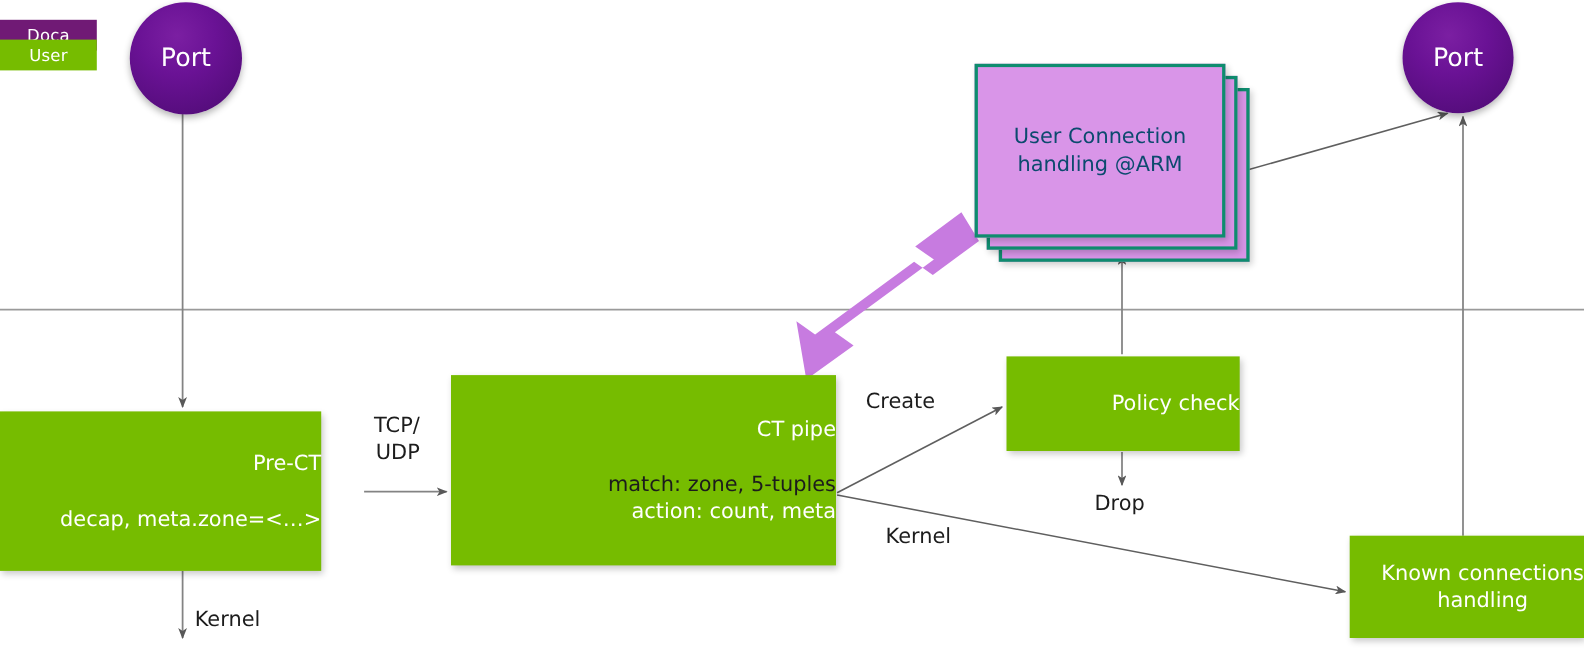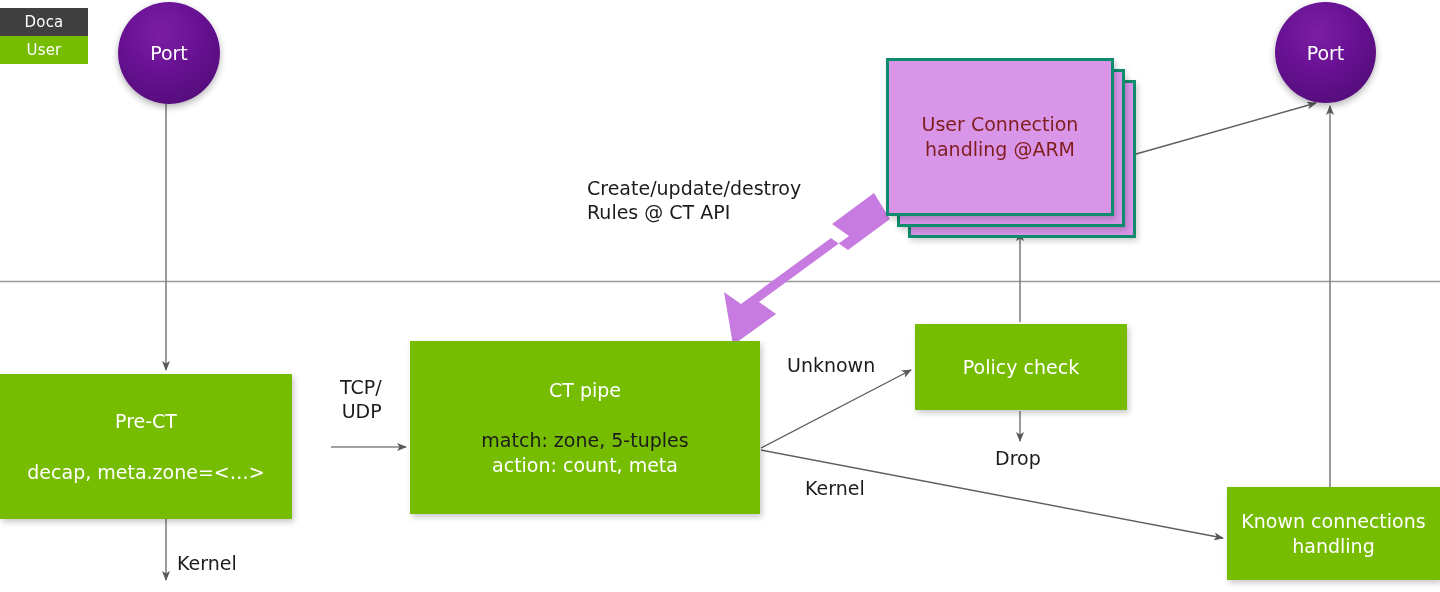--- a/index.html
+++ b/index.html
@@ -32,47 +32,47 @@
     left: 0;
     width: 88px;
     height: 28px;
     display: flex;
     align-items: center;
     justify-content: center;
     color: #ffffff;
     font-size: 15px;
     letter-spacing: .2px;
   }
-  .legend-doca { top: 8px;  background: #404040; }
+  .legend-doca { top: 18px;  background: #701a75; }
   .legend-user { top: 36px; background: #76BC00; }
 
   
   .port-node {
     position: absolute;
     border-radius: 50%;
     background: radial-gradient(circle at 42% 30%, #7B1FA2 0%, #6A1295 38%, #4B0A70 100%);
     box-shadow: 0 3px 7px rgba(0,0,0,.30);
     display: flex;
     align-items: center;
     justify-content: center;
     color: #ffffff;
-    font-size: 19px;
+    font-size: 23px;
   }
   #port-left  { left: 118px;  top: 2px;  width: 102px; height: 102px; }
   #port-right { left: 1275px; top: 2px;  width: 101px; height: 101px; }
 
   
   .green-box {
     position: absolute;
     background: #76BC00;
     color: #ffffff;
     box-shadow: 2px 3px 6px rgba(0,0,0,.22);
     display: flex;
     flex-direction: column;
-    align-items: center;
+    align-items: flex-end;
     justify-content: center;
     text-align: center;
     line-height: 1.28;
   }
   #box-prect { left: 0px;    top: 374px; width: 292px; height: 145px; }
   #box-ctpipe{ left: 410px;  top: 341px; width: 350px; height: 173px; }
   #box-policy{ left: 915px;  top: 324px; width: 212px; height: 86px;  }
   #box-known { left: 1227px; top: 487px; width: 213px; height: 93px; }
 
   .gb-title { font-size: 19px; }
@@ -87,21 +87,21 @@
     position: absolute;
     background: #D995E8;
     border: 3px solid #0E8C6E;
     box-shadow: 2px 3px 6px rgba(0,0,0,.20);
   }
   #stack-back2 { left: 908px; top: 80px; width: 222px; height: 152px; }
   #stack-back1 { left: 897px; top: 69px; width: 222px; height: 152px; }
   #stack-front { left: 886px; top: 58px; width: 222px; height: 152px;
                  display: flex; align-items: center; justify-content: center; }
   #stack-front .stack-label {
-    color: #7f1d1d;
+    color: #0c4a6e;
     font-size: 19px;
     line-height: 1.3;
     text-align: center;
   }
 
   
   .plain-label {
     position: absolute;
     color: #1c1c1c;
     font-size: 19px;
@@ -187,22 +187,20 @@
 handling</div>
   </div>
 
   <div id="stack-back2" class="stack-card"></div>
   <div id="stack-back1" class="stack-card"></div>
   <div id="stack-front" class="stack-card">
     <div class="stack-label" style="white-space:pre-line">User Connection
 handling @ARM</div>
   </div>
 
-  <div id="lbl-ctapi" class="plain-label">Create/update/destroy
-Rules @ CT API</div>
   <div id="lbl-tcpudp" class="plain-label">TCP/
 UDP</div>
-  <div id="lbl-unknown" class="plain-label">Unknown</div>
+  <div id="lbl-unknown" class="plain-label">Create</div>
   <div id="lbl-known" class="plain-label">Kernel</div>
   <div id="lbl-drop" class="plain-label">Drop</div>
   <div id="lbl-kernel" class="plain-label">Kernel</div>
 
 </div>
 
 </body></html>

